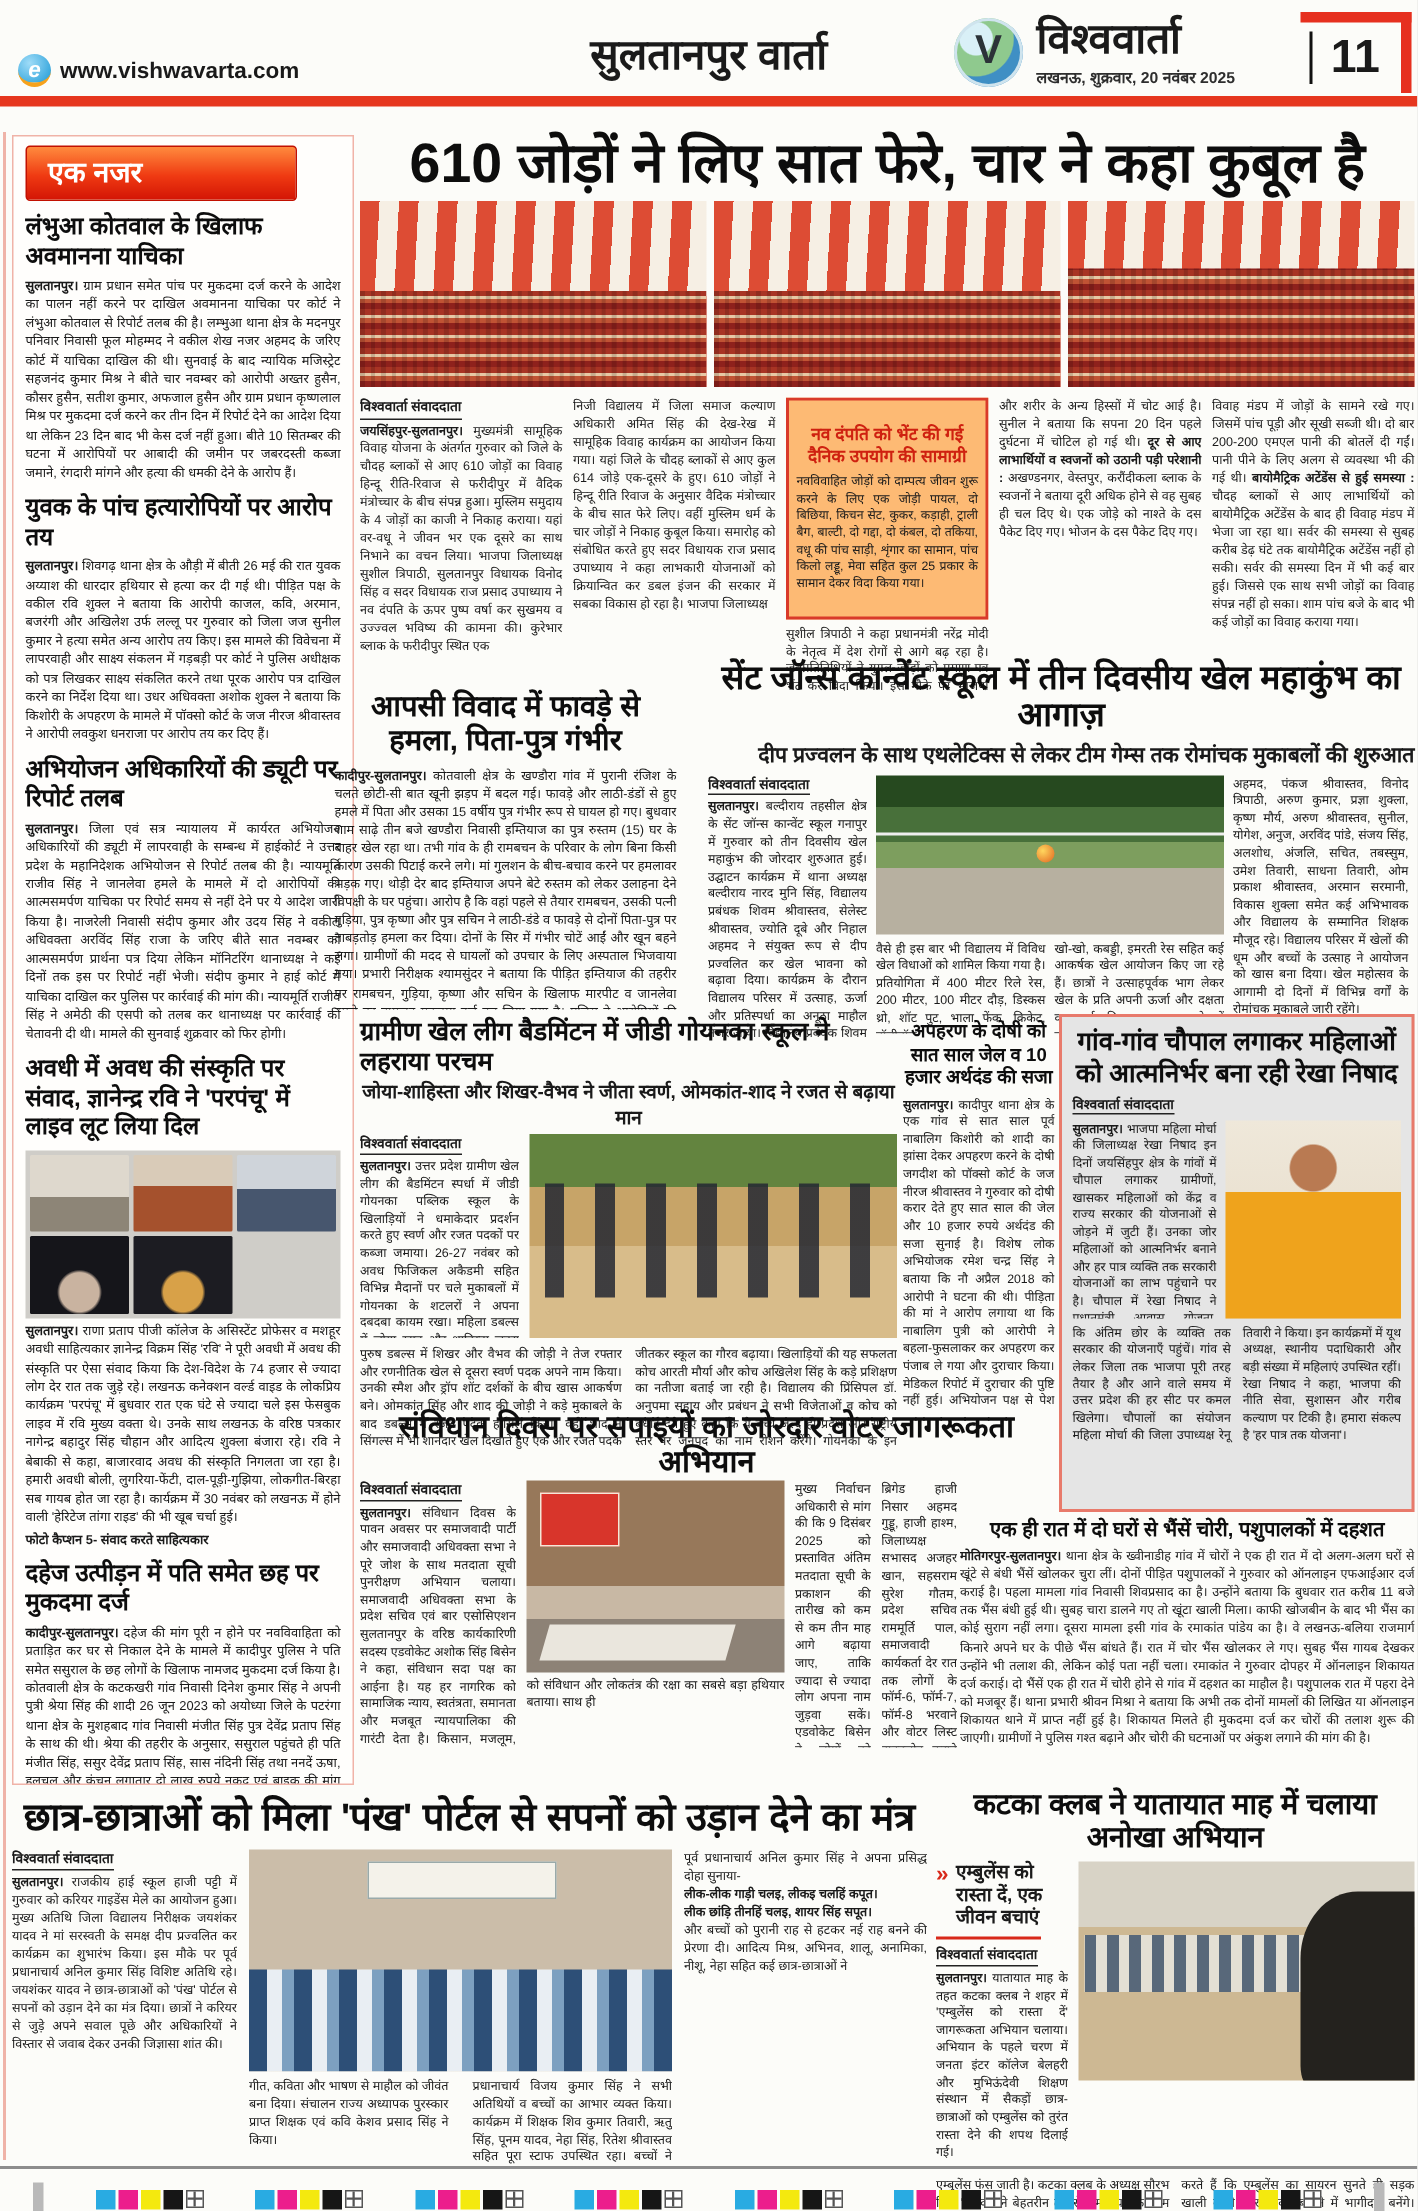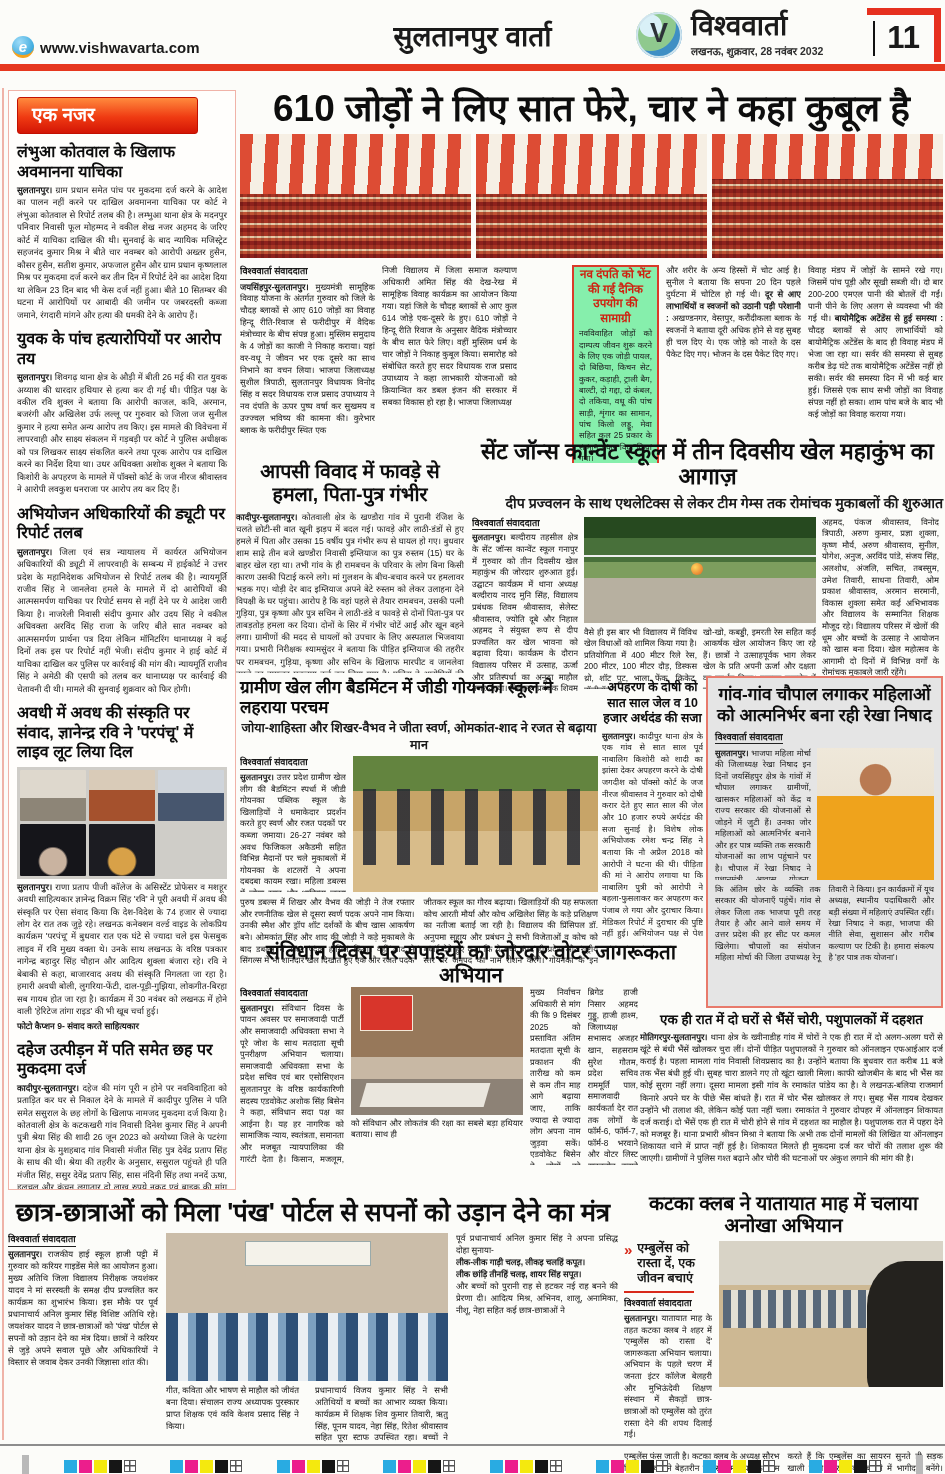--- a/index.html
+++ b/index.html
@@ -49,25 +49,25 @@
   .wphoto{flex:1;height:124px;position:relative;overflow:hidden;
      background:repeating-linear-gradient(93deg,#dd4c34 0 13px,#f6efe4 13px 26px);}
   .wphoto::after{content:"";position:absolute;left:0;right:0;bottom:0;height:52%;
      background:repeating-linear-gradient(90deg,rgba(0,0,0,.14) 0 3px,transparent 3px 7px),
        repeating-linear-gradient(0deg,#8e211c 0 4px,#c05334 4px 7px,#e7c8a5 7px 9px,#a83424 9px 13px);}
   .wp3::after{height:64%;}
   .cols{display:flex;gap:7px;margin-top:7px;}
   .col{flex:1;font-size:8.4px;line-height:1.42;height:198px;overflow:hidden;}
   .by{font-weight:bold;font-size:9.2px;border-bottom:1px solid #222;display:inline-block;margin-bottom:2px;}
   .dl{font-weight:bold;}
-  .red-box{border:2px solid #d93a2a;padding:0 5px;margin-bottom:4px;background:#86efac;margin-left:48px;}
+  .red-box{border:2px solid #d93a2a;padding:16px 5px;margin-bottom:4px;background:#fdba74;}
   .red-box .bt{color:#cf2110;font-weight:bold;font-size:11.6px;text-align:center;line-height:1.25;margin-bottom:3px;}
   .red-box p{font-size:8.2px;line-height:1.38;}
   
-  .apsi{left:236px;top:460px;width:228px;}
+  .apsi{left:223px;top:460px;width:228px;}
   .apsi h2{font-size:19.5px;text-align:center;line-height:1.2;margin-bottom:4px;}
   .apsi p{font-size:8.5px;line-height:1.42;height:162px;overflow:hidden;}
   .stj{left:472px;top:440px;width:471px;}
   .stj h2{font-size:22.5px;text-align:center;line-height:1.1;}
   .stj .sub{font-size:14.2px;font-weight:bold;text-align:right;margin:3px 0 5px;}
   .sj-row{display:flex;gap:6px;}
   .sj-a{width:106px;font-size:8.3px;line-height:1.4;height:176px;overflow:hidden;}
   .sj-mid{width:232px;}
   .sj-photo{height:106px;position:relative;overflow:hidden;
      background:linear-gradient(180deg,#26491f 0 20%,#48703a 20% 42%,#7d9e5e 42% 58%,#b7b0a0 58% 100%);}
@@ -168,21 +168,21 @@
     <span class="e-logo">e</span>
     <span>www.vishwavarta.com</span>
   </div>
   <div class="abs hdr-title">सुलतानपुर वार्ता</div>
   <div class="abs masthead">
     <span class="globe">
         <span>V</span>
       </span>
     <span>
       <div class="mast-name">विश्ववार्ता</div>
-      <div class="mast-date">लखनऊ,   शुक्रवार, 28 नवंबर 2032</div>
+      <div class="mast-date">लखनऊ,   शुक्रवार, 20 नवंबर 2025</div>
     </span>
   </div>
   <div class="abs pageno">
     <b>11</b>
   </div>
   <div class="abs hdr-rule"></div>
   <div class="abs leftline"></div>
 
   <div class="abs rail">
     <div class="ek-band">एक नजर</div>
@@ -198,21 +198,21 @@
 
     <h3>अवधी में अवध की संस्कृति पर संवाद, ज्ञानेन्द्र रवि ने 'परपंचू' में लाइव लूट लिया दिल</h3>
     <div class="vc">
       <div class="vt1"></div>
         <div class="vt2"></div>
         <div class="vt3"></div>
         <div class="vt4"></div>
         <div class="vt5"></div>
     </div>
     <p class="jt"><b class="dl">सुलतानपुर।</b> <span>राणा प्रताप पीजी कॉलेज के असिस्टेंट प्रोफेसर व मशहूर अवधी साहित्यकार ज्ञानेन्द्र विक्रम सिंह 'रवि' ने पूरी अवधी में अवध की संस्कृति पर ऐसा संवाद किया कि देश-विदेश के 74 हजार से ज्यादा लोग देर रात तक जुड़े रहे। लखनऊ कनेक्शन वर्ल्ड वाइड के लोकप्रिय कार्यक्रम 'परपंचू' में बुधवार रात एक घंटे से ज्यादा चले इस फेसबुक लाइव में रवि मुख्य वक्ता थे। उनके साथ लखनऊ के वरिष्ठ पत्रकार नागेन्द्र बहादुर सिंह चौहान और आदित्य शुक्ला बंजारा रहे। रवि ने बेबाकी से कहा, बाजारवाद अवध की संस्कृति निगलता जा रहा है। हमारी अवधी बोली, लुगरिया-फेंटी, दाल-पूड़ी-गुझिया, लोकगीत-बिरहा सब गायब होत जा रहा है। कार्यक्रम में 30 नवंबर को लखनऊ में होने वाली 'हेरिटेज तांगा राइड' की भी खूब चर्चा हुई।</span></p>
-    <div class="cap">फोटो कैप्शन 9-  संवाद करते साहित्यकार</div>
+    <div class="cap">फोटो कैप्शन 5-  संवाद करते साहित्यकार</div>
 
     <h3>दहेज उत्पीड़न में पति समेत छह पर मुकदमा दर्ज</h3>
     <p class="jt"><b class="dl">कादीपुर-सुलतानपुर।</b> <span>दहेज की मांग पूरी न होने पर नवविवाहिता को प्रताड़ित कर घर से निकाल देने के मामले में कादीपुर पुलिस ने पति समेत ससुराल के छह लोगों के खिलाफ नामजद मुकदमा दर्ज किया है। कोतवाली क्षेत्र के कटकखरी गांव निवासी दिनेश कुमार सिंह ने अपनी पुत्री श्रेया सिंह की शादी 26 जून 2023 को अयोध्या जिले के पटरंगा थाना क्षेत्र के मुशहबाद गांव निवासी मंजीत सिंह पुत्र देवेंद्र प्रताप सिंह के साथ की थी। श्रेया की तहरीर के अनुसार, ससुराल पहुंचते ही पति मंजीत सिंह, ससुर देवेंद्र प्रताप सिंह, सास नंदिनी सिंह तथा ननदें ऊषा, हलचल और कंचन लगातार दो लाख रुपये नकद एवं बाइक की मांग करते थे। मांग पूरी न होने पर उसे मारपीट कर घर से निकाल दिया गया। पुलिस ने जांच शुरू कर दी है।</span></p>
 
     <h3>ट्रक ने हार्वेस्टर को मारी टक्कर, चालक-हेल्पर घायल, लखनऊ ट्रामा सेंटर में भर्ती</h3>
 
   </div>
 
   <div class="abs lead">
     <h1>610 जोड़ों ने लिए सात फेरे, चार ने कहा कुबूल है</h1>

